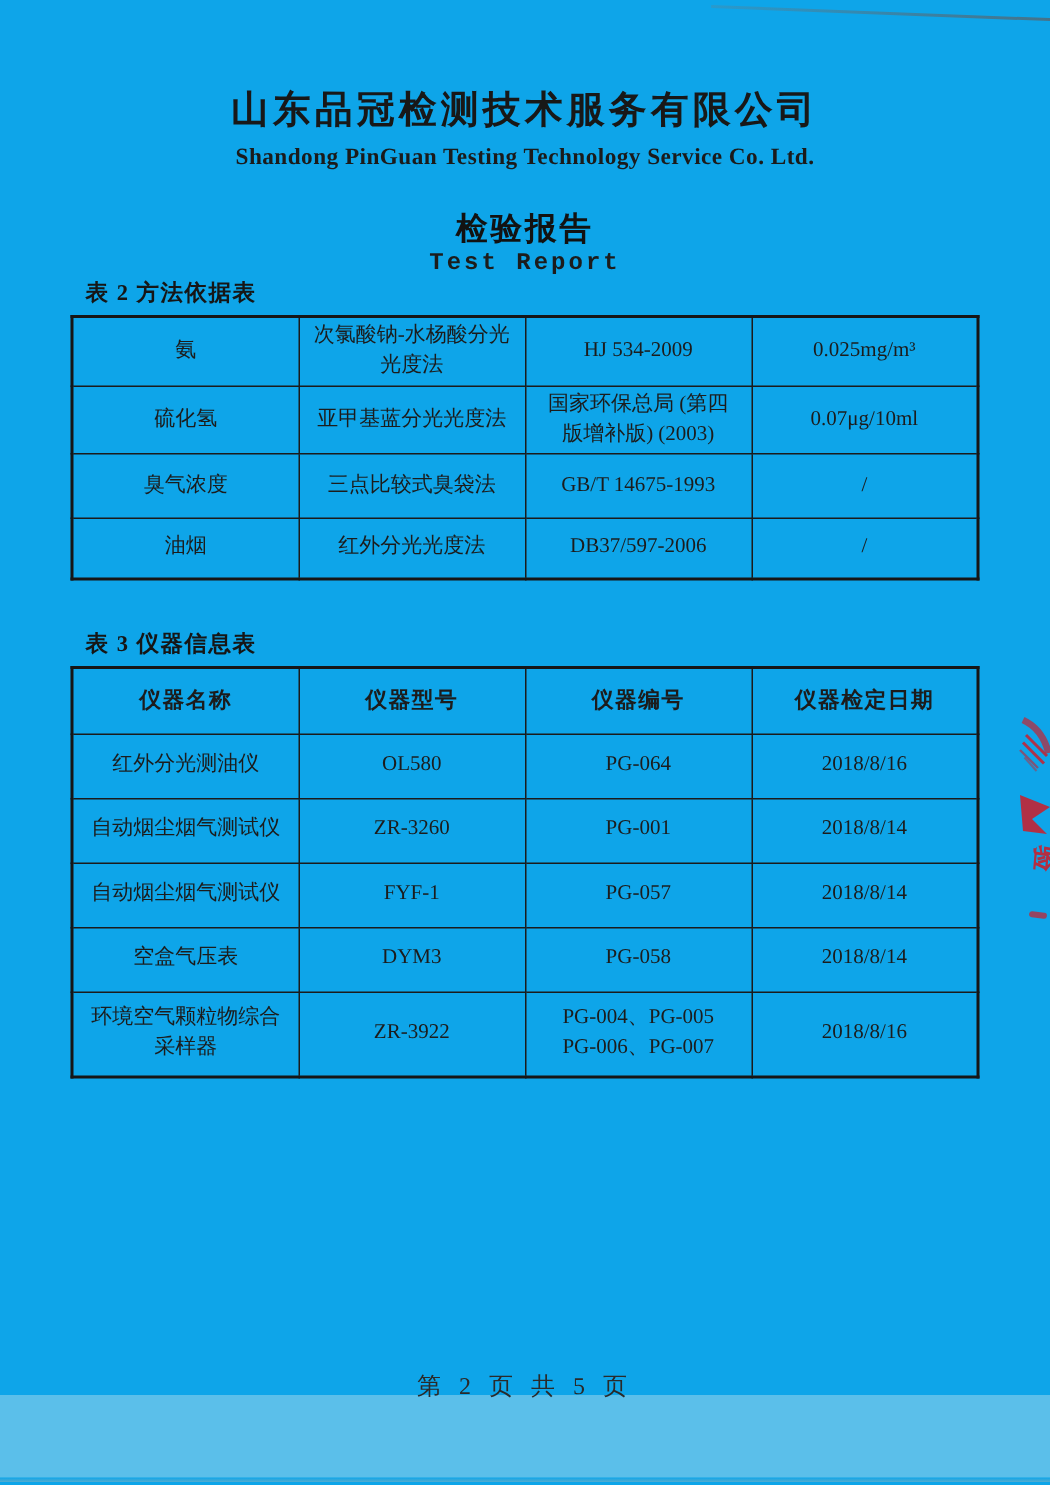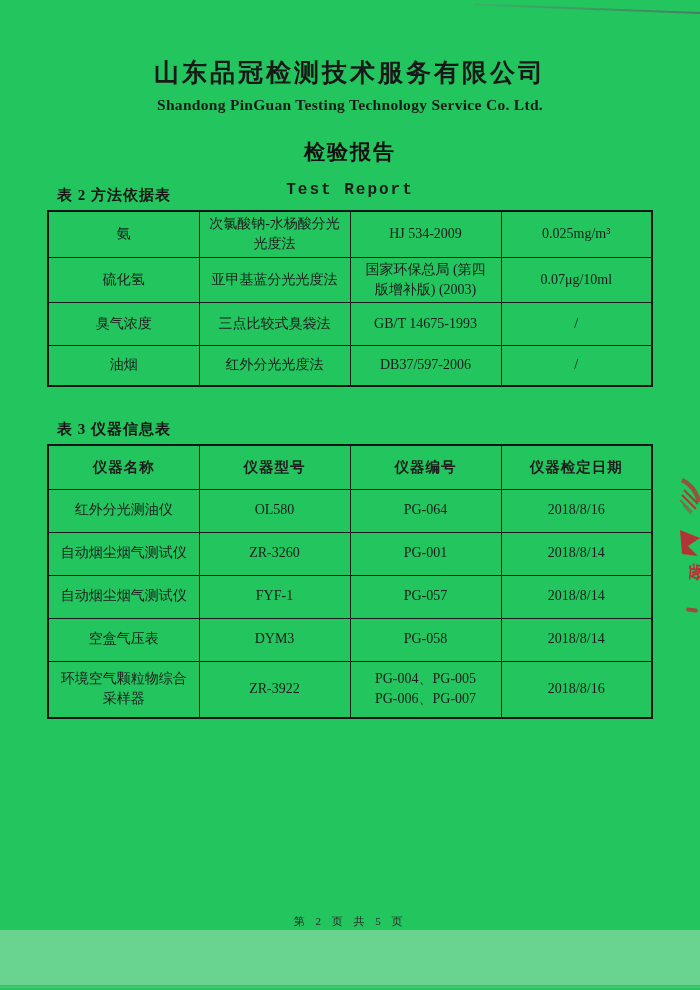--- a/index.html
+++ b/index.html
@@ -6,21 +6,21 @@
   html, body { width: 700px; height: 990px; }
   body {
     font-family: "Liberation Serif", serif;
     color: #1c1c1c;
     background: #e9e9e7;
   }
   .paper {
     position: relative;
     width: 700px;
     height: 990px;
-    background: #22c55e;
+    background: #0ea5e9;
     overflow: hidden;
     text-decoration: underline;
   }
   
   .scan-line-top {
     position: absolute;
     top: 8px; right: -14px;
     width: 240px; height: 2px;
     background: linear-gradient(90deg, rgba(120,120,120,.25), rgba(90,95,100,.75));
     transform: rotate(2.2deg);
@@ -58,21 +58,21 @@
     color: #1b1b1b;
   }
   .title-cn {
     margin-top: 24px;
     font-size: 21px;
     font-weight: bold;
     letter-spacing: 2px;
     color: #121212;
   }
   .title-en {
-    margin-top: 15px;
+    margin-top: 0;
     font-family: "Liberation Mono", "DejaVu Sans Mono", monospace;
     font-size: 16px;
     font-weight: bold;
     letter-spacing: 2px;
   }
 
   .tbl-caption {
     position: absolute;
     left: 57px;
     font-size: 15px;
@@ -116,21 +116,21 @@
   #table3 tr.hdr    { height: 44px; padding-left: 36px; }
   #table3 tr.r0, #table3 tr.r1, #table3 tr.r2, #table3 tr.r3, #table3 tr.r4 { height: 43px; }
   #table3 tr.r5     { height: 57px; margin-top: 40px; }
   td.prewrap { white-space: pre-line; }
 
   .footer {
     position: absolute;
     top: 914px; left: 0;
     width: 100%;
     text-align: center;
-    font-size: 11px;
+    font-size: 16px;
     letter-spacing: 4px;
     color: #2a2a2a;
   }
 
   .seal {
     position: absolute;
     top: 468px; right: 0;
     width: 42px; height: 160px;
   }
 </style>

